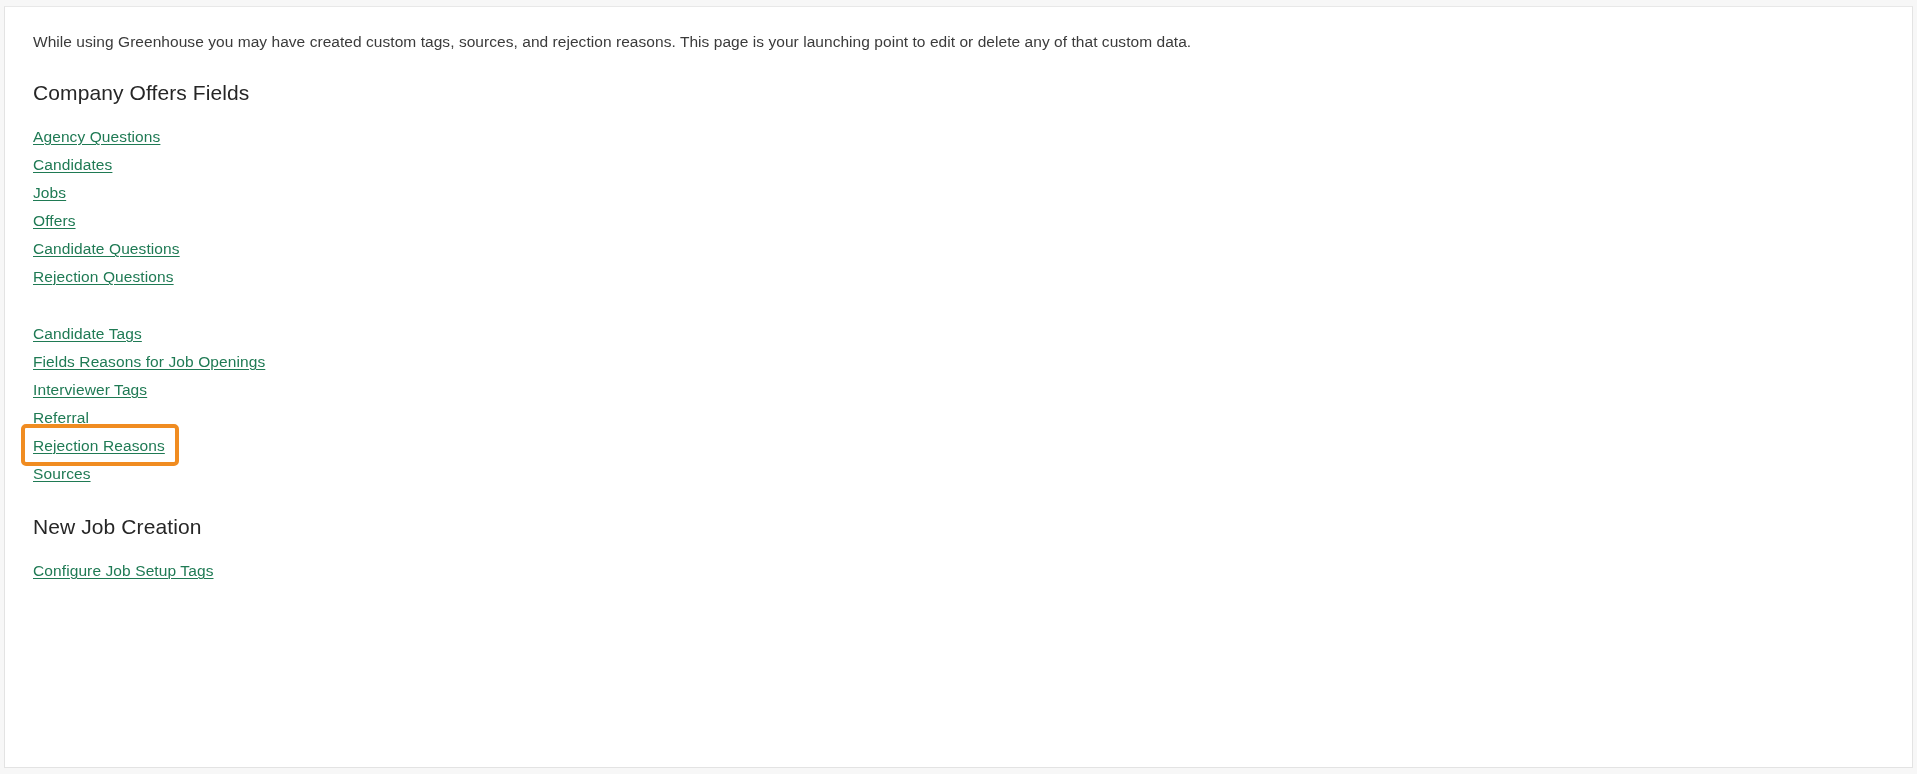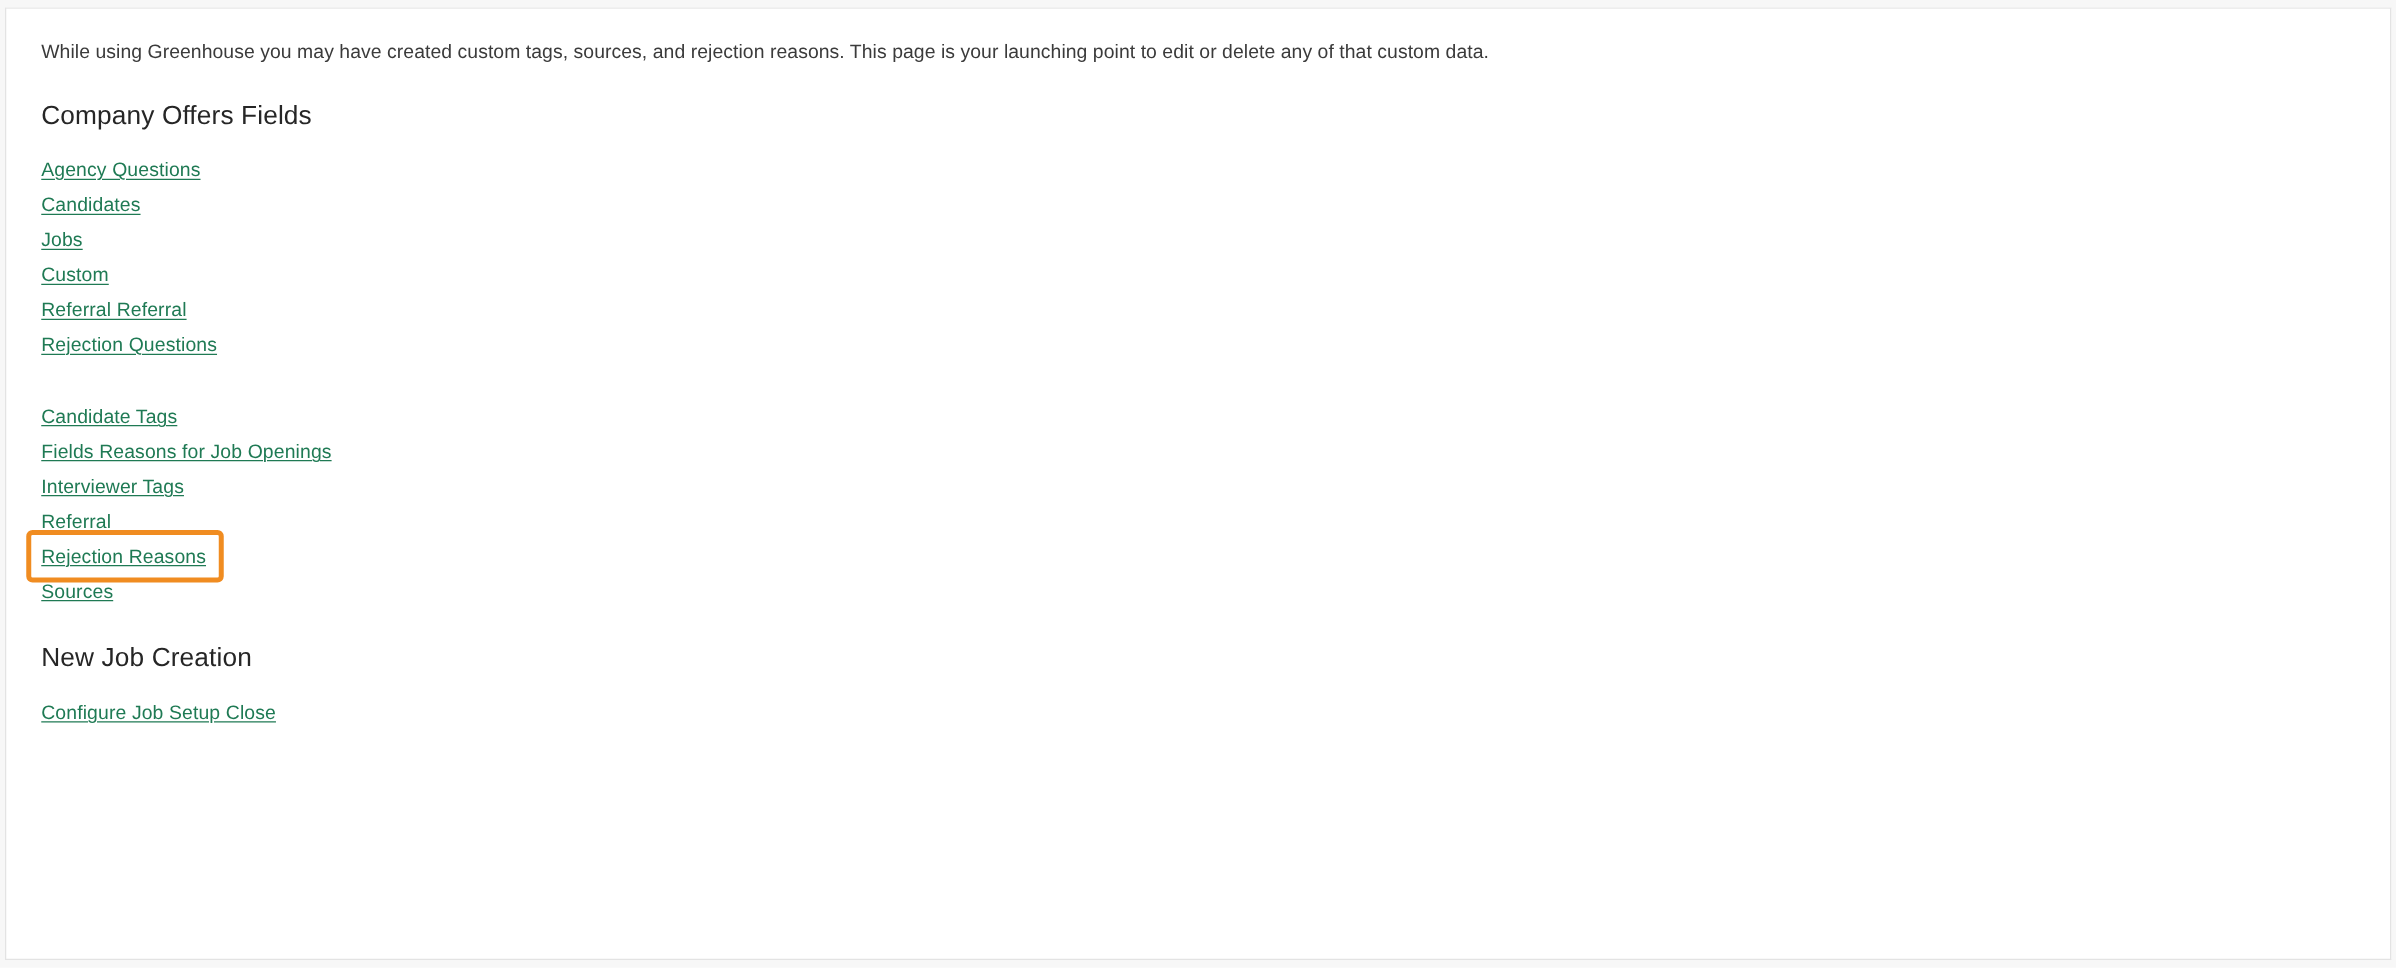--- a/index.html
+++ b/index.html
@@ -134,24 +134,24 @@
               <li>
                 <a class="field-link">Agency Questions</a>
               </li>
               <li>
                 <a class="field-link">Candidates</a>
               </li>
               <li>
                 <a class="field-link">Jobs</a>
               </li>
               <li>
-                <a class="field-link">Custom</a>
+                <a class="field-link">Offers</a>
               </li>
               <li>
-                <a class="field-link">Referral Referral</a>
+                <a class="field-link">Candidate Questions</a>
               </li>
               <li>
                 <a class="field-link">Rejection Questions</a>
               </li>
             </ul>
           </div>
           <div class="section section-gap-2">
             <ul class="link-list">
               <li>
                 <a class="field-link">Candidate Tags</a>
@@ -170,21 +170,21 @@
               </li>
               <li>
                 <a class="field-link">Sources</a>
               </li>
             </ul>
           </div>
           <div class="section section-gap-3">
             <h2 class="section-heading">New Job Creation</h2>
             <ul class="link-list">
               <li>
-                <a class="field-link">Configure Job Setup Close</a>
+                <a class="field-link">Configure Job Setup Tags</a>
               </li>
             </ul>
           </div>
         </div>
 
     </div>
   </div>
 </div>
 
 </body></html>

